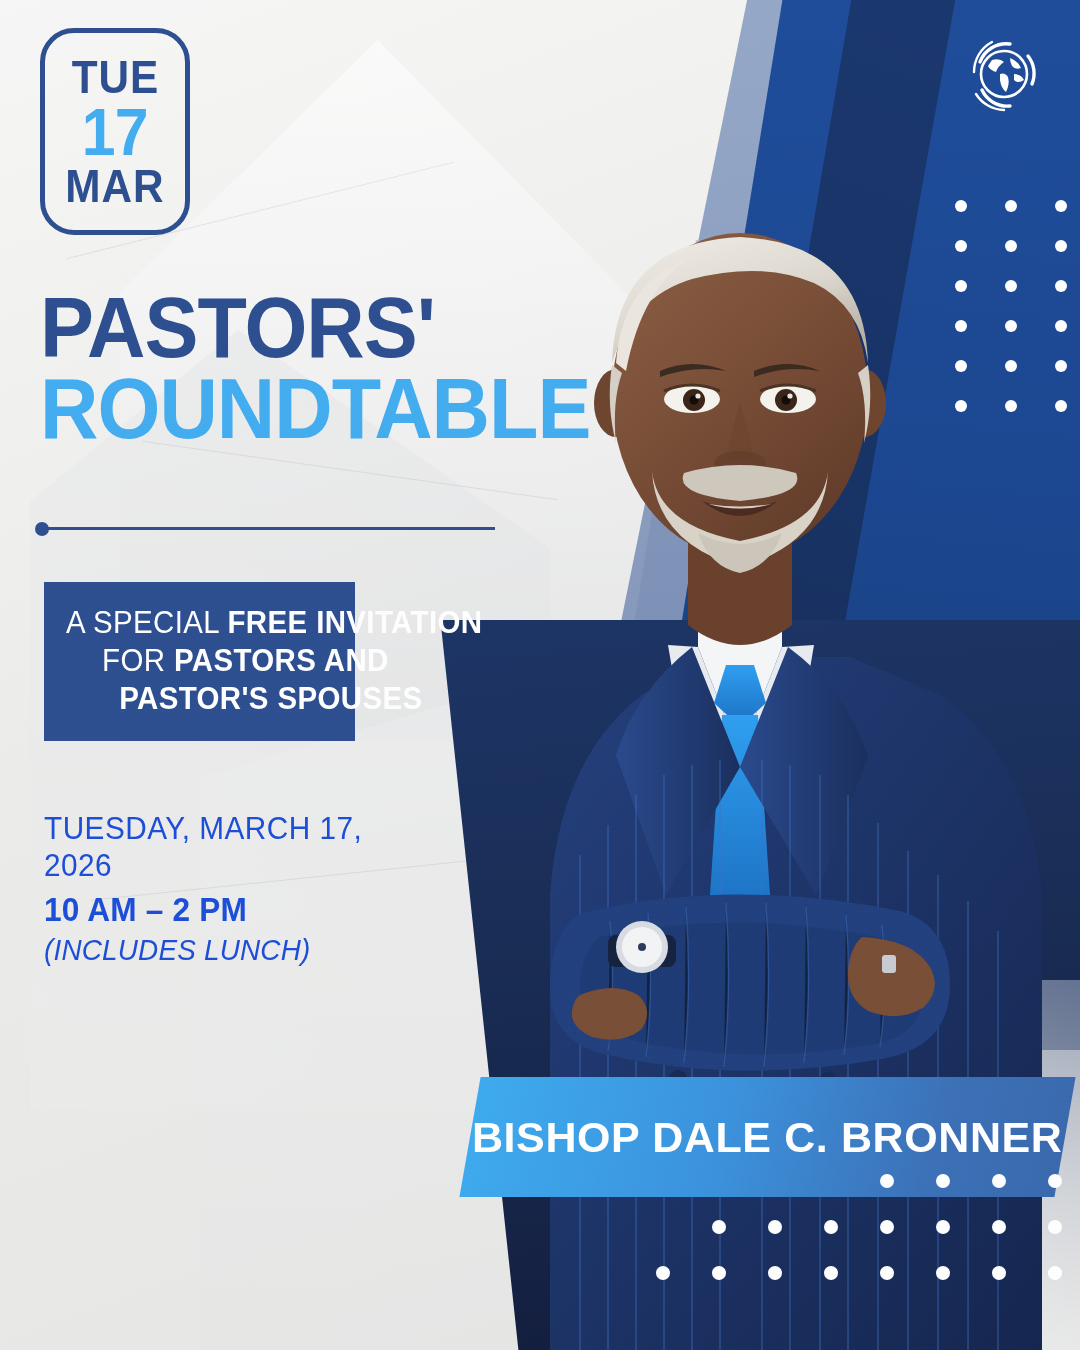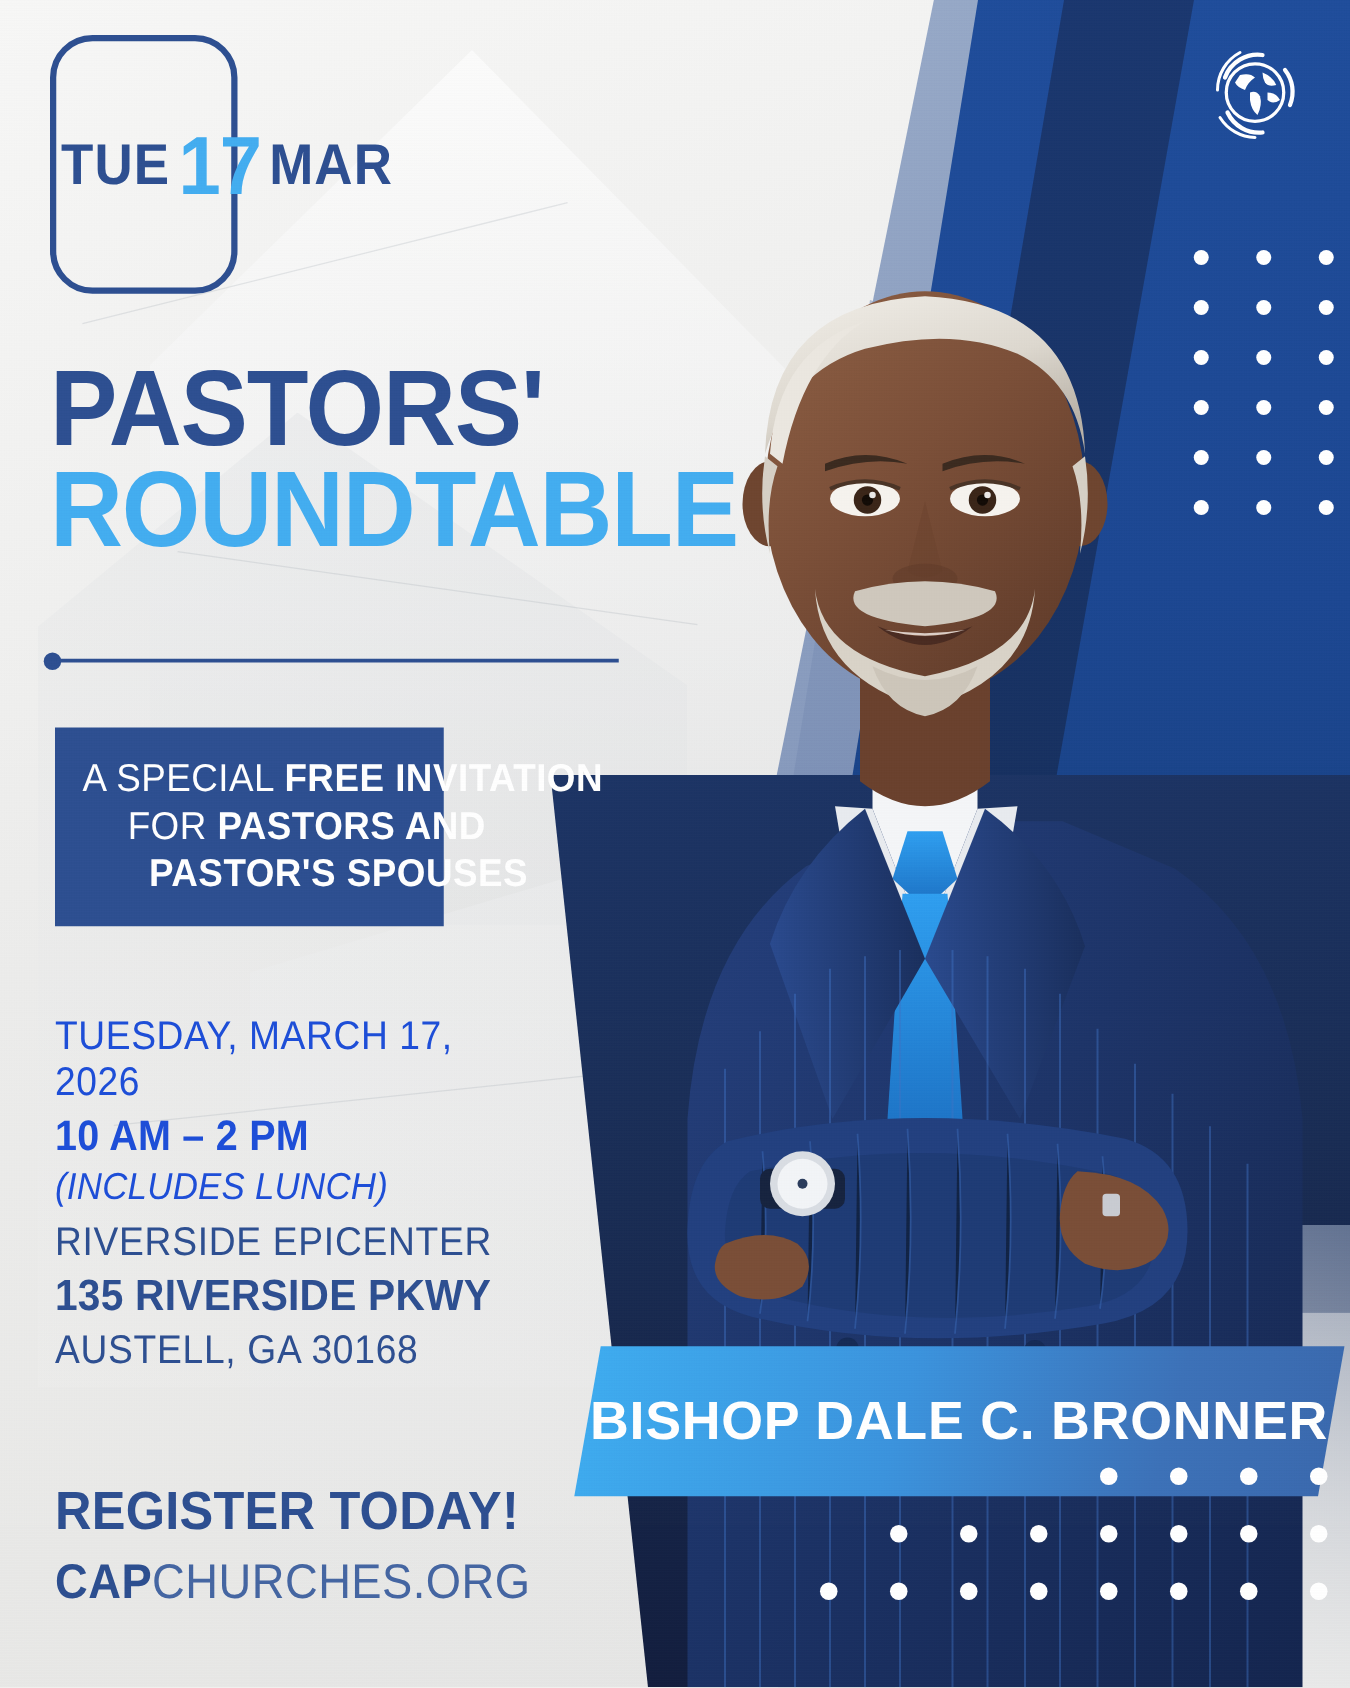--- a/index.html
+++ b/index.html
@@ -101,22 +101,22 @@
     position:absolute; left:430px; top:195px; width:640px; height:1155px;
   }
   .portrait svg { display:block; width:100%; height:100%; }
 
   
   .date-badge {
     position:absolute; left:40px; top:28px;
     width:150px; height:207px;
     border:5px solid #2d4f91;
     border-radius:34px;
-    display:flex; flex-direction:row;
-    align-items:center; 
+    display:flex; flex-direction:column;
+    align-items:center; justify-content:center;
     line-height:.92;
   }
   .date-dow, .date-mon {
     color:#2d4f91; font-weight:700; font-size:46px;
     letter-spacing:1px; font-stretch:condensed;
     transform:scaleX(.92);
   }
   .date-day {
     color:#43adf0; font-weight:700; font-size:66px;
     letter-spacing:-1px; margin:4px 0 2px;
@@ -456,32 +456,21 @@
       <b>PASTOR'S SPOUSES</b>
     </div>
   </div>
 
   <div class="details">
     <div class="d-line1">TUESDAY, MARCH 17, 2026</div>
     <div class="d-line2">10 AM – 2 PM</div>
     <div class="d-line3">(INCLUDES LUNCH)</div>
   </div>
 
-  <div class="venue">
-    <div class="v-line1">RIVERSIDE EPICENTER</div>
-    <div class="v-line2">135 RIVERSIDE PKWY</div>
-    <div class="v-line3">AUSTELL, GA 30168</div>
-  </div>
-
-  <div class="cta">
-    <div class="cta-head">REGISTER TODAY!</div>
-    <div class="cta-url">
-      <span class="cap">CAP</span><span class="rest">CHURCHES.ORG</span>
-    </div>
-  </div>
+
 
   <div class="name-banner">
     <span>BISHOP DALE C. BRONNER</span>
   </div>
 
   <div class="dots-br">
     <div class="row">
         <i class="d"></i>
         <i class="d"></i>
         <i class="d"></i>

